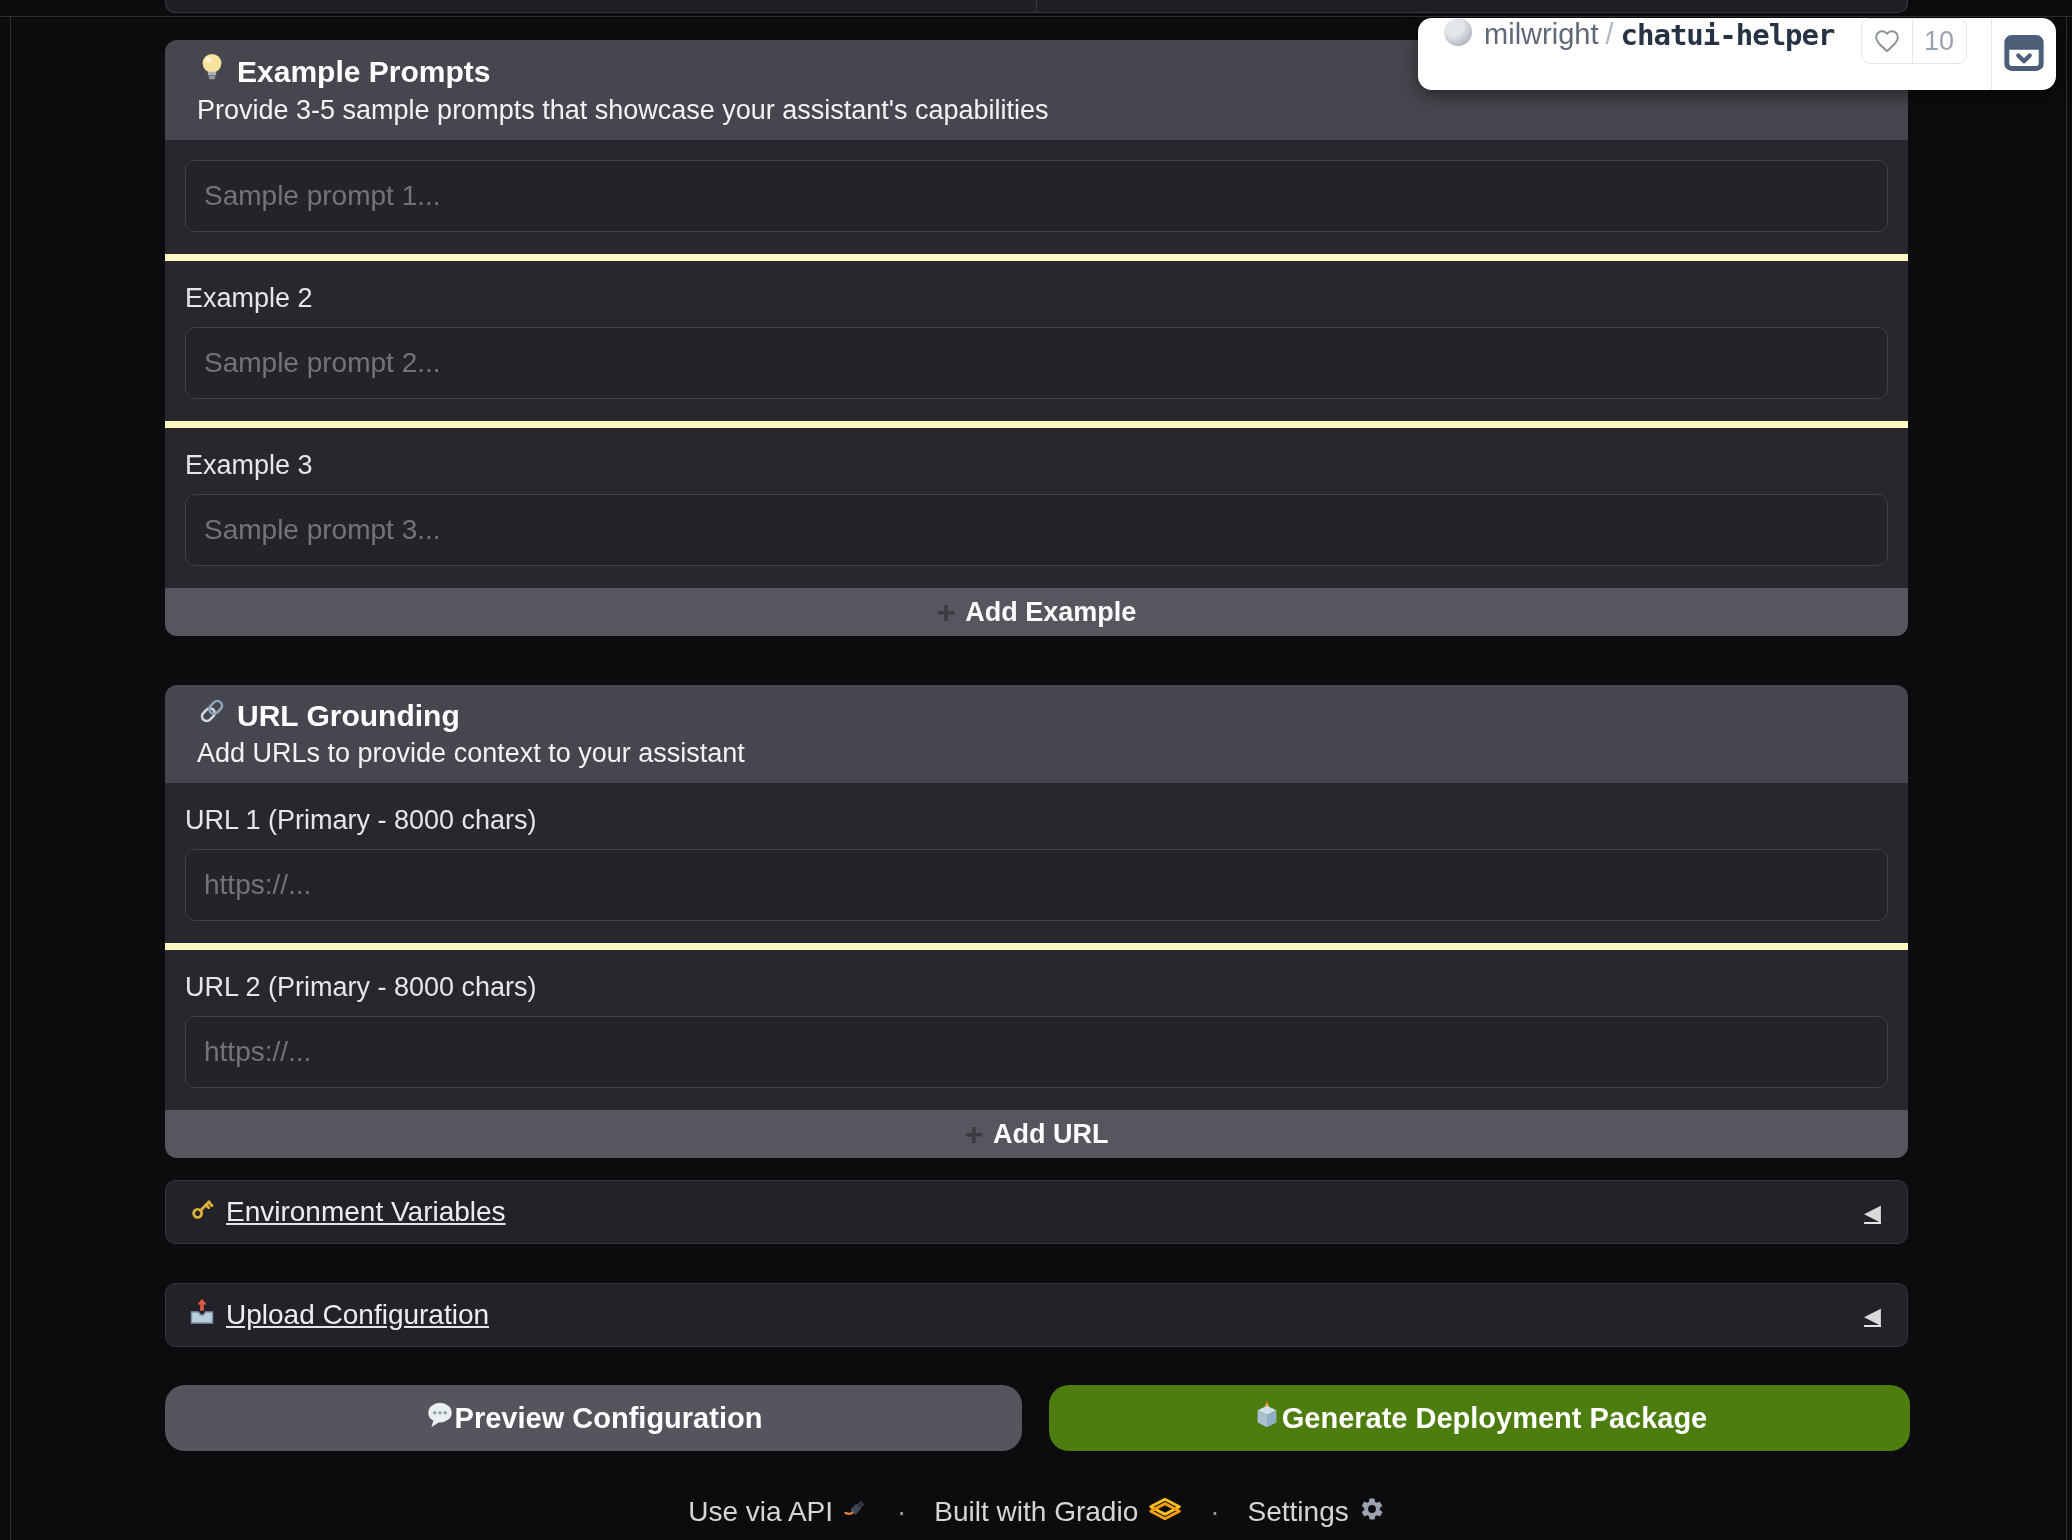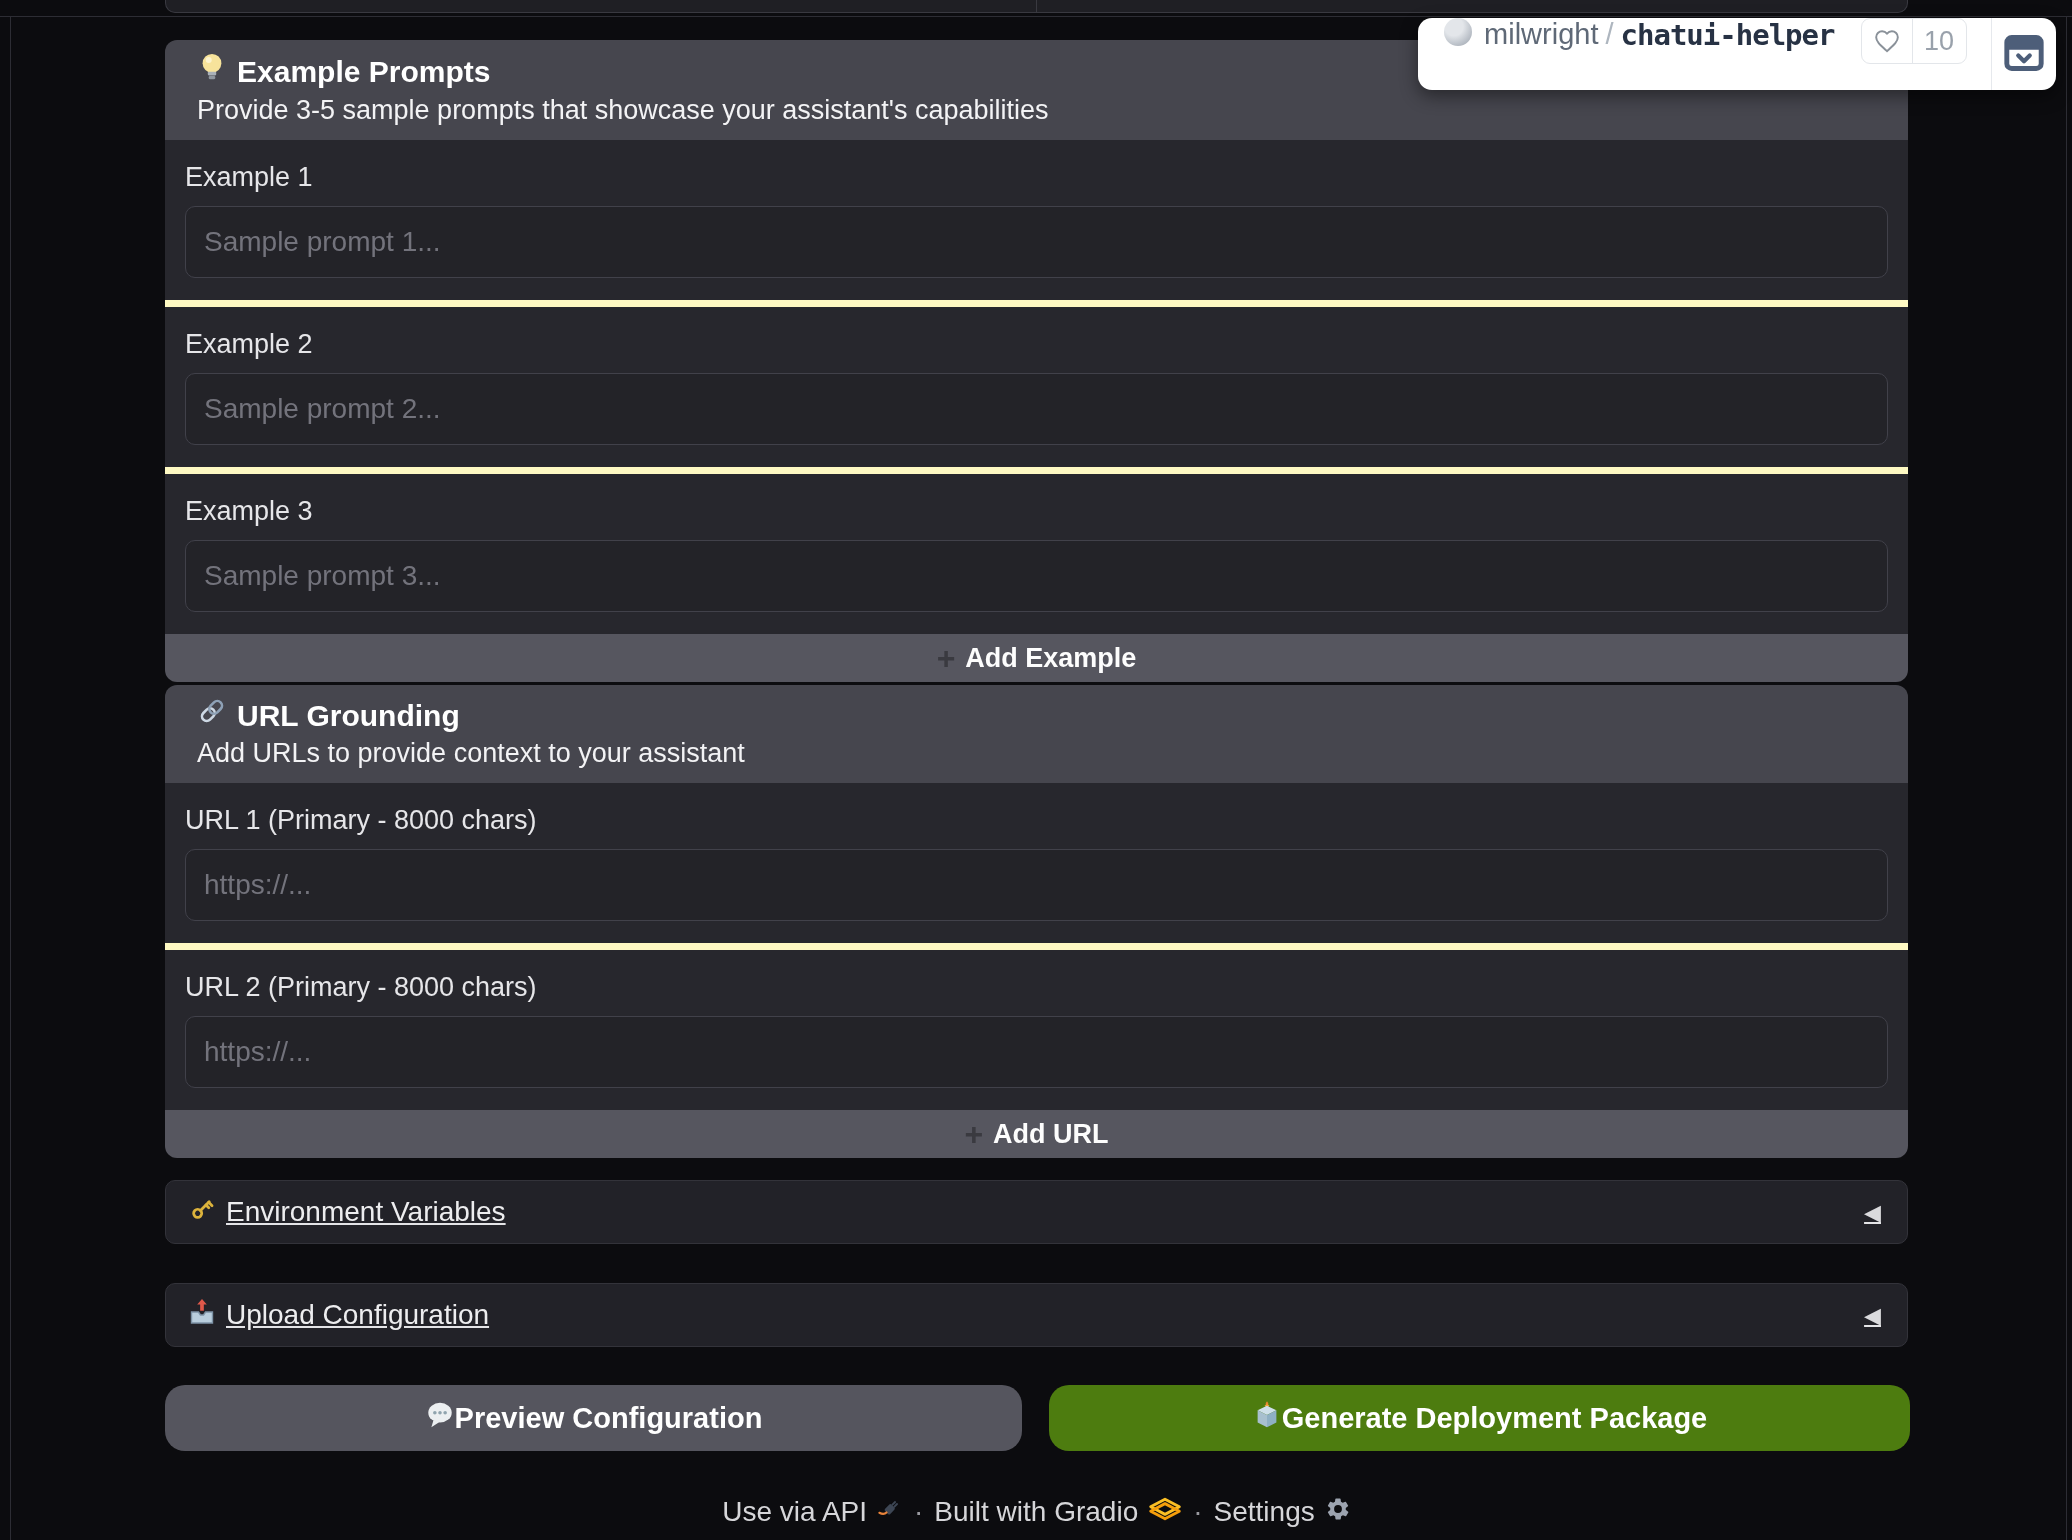--- a/index.html
+++ b/index.html
@@ -76,21 +76,21 @@
 
   
   .btn { position:absolute; top:1385px; height:66px; border:none; border-radius:20px;
     display:flex; align-items:center; justify-content:center; cursor:pointer;
     font-family:"Liberation Sans","DejaVu Sans",sans-serif; font-weight:bold; font-size:29px; color:#ffffff; }
   #btn-preview { left:165px; width:857px; background:#55555e; }
   #btn-generate { left:1049px; width:861px; background:#4d7c0f; }
 
   
   .app-footer { position:absolute; left:165px; top:1490px; width:1743px; height:44px;
-    display:flex; align-items:center; justify-content:center; gap:11px;
+    display:flex; align-items:center; justify-content:center; gap:28px;
     font-size:28px; color:#d6d6d9; }
   .foot-link { display:flex; align-items:center; gap:10px; cursor:pointer; }
   .foot-dot { color:#9a9aa0; }
 
   .icon { flex:0 0 auto; display:inline-block; }
 </style>
 </head>
 <body>
 
 <div class="page">
@@ -139,21 +139,20 @@
             <rect x="11.5" y="22" width="9" height="4" rx="1.2" fill="#aab1b8"></rect>
             <rect x="12.5" y="26.5" width="7" height="3.5" rx="1.2" fill="#8f969e"></rect>
           </svg>
         </span>
         <span>Example Prompts</span>
       </div>
       <div class="g-sub">Provide 3-5 sample prompts that showcase your assistant's capabilities</div>
     </header>
     <div class="g-body">
       <div class="field-block">
-        <div class="f-label">Example 1</div>
         <input class="f-input" type="text" placeholder="Sample prompt 1..." style="">
       </div>
       <div class="field-block">
         <div class="f-label">Example 2</div>
         <input class="f-input" type="text" placeholder="Sample prompt 2..." style="">
       </div>
       <div class="field-block">
         <div class="f-label">Example 3</div>
         <input class="f-input" type="text" placeholder="Sample prompt 3..." style="">
       </div>

